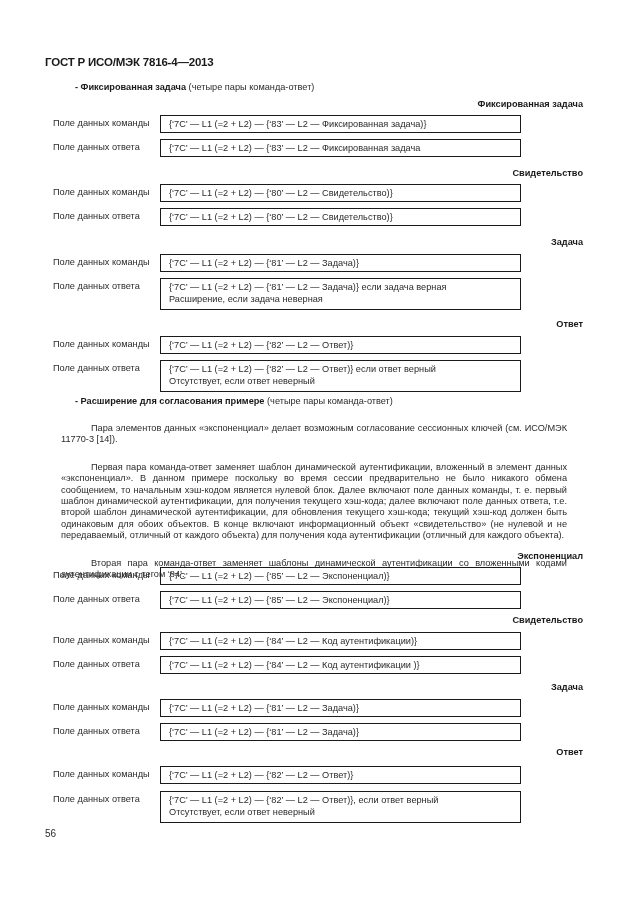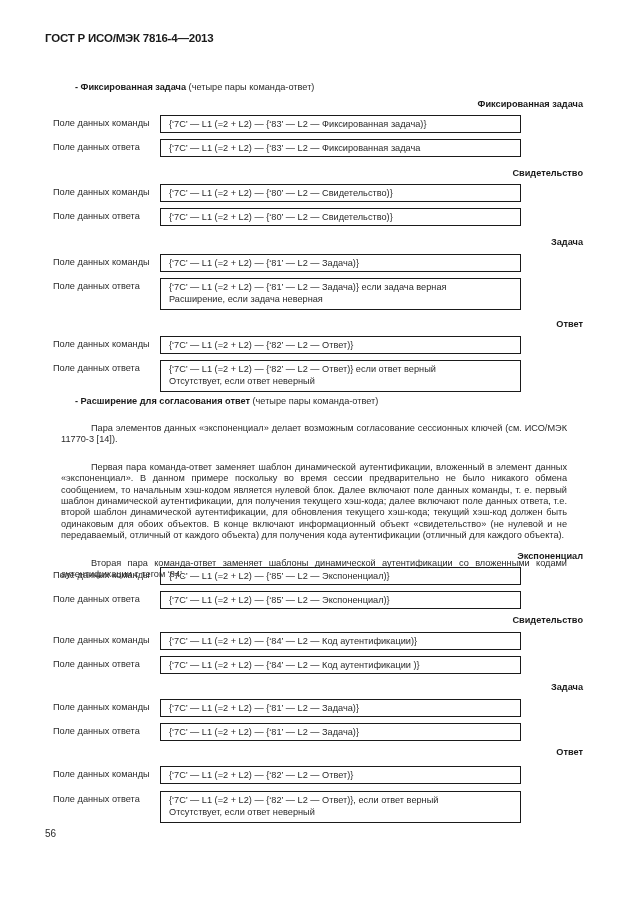--- a/index.html
+++ b/index.html
@@ -1,19 +1,19 @@
 <!DOCTYPE html>
 <html><head>
   <meta charset="utf-8">
   <style>
     html, body { margin: 0; padding: 0; background: #ffffff; }
     body { width: 630px; height: 913px; position: relative; overflow: hidden;
       font-family: "Liberation Sans", sans-serif; color: #2a2a2a; }
     .abs { position: absolute; }
-    .doc-header { left: 45px; top: 32px; font-size: 11.5px; font-weight: bold; color: #1a1a1a; letter-spacing: -0.2px; }
+    .doc-header { left: 45px; top: 56px; font-size: 11.5px; font-weight: bold; color: #1a1a1a; letter-spacing: -0.2px; }
     .item-head { font-size: 9.2px; white-space: nowrap; }
     .item-head b { font-weight: bold; color: #1a1a1a; }
     .section-title { left: 160px; width: 423px; text-align: right; font-size: 9.2px; font-weight: bold; color: #1a1a1a; }
     .row-label { left: 45px; font-size: 9.2px; color: #2a2a2a; white-space: nowrap; padding-left: 8px; }
     .box { left: 160px; width: 361px; border: 1px solid #1a1a1a; box-sizing: border-box;
       font-size: 9.2px; padding: 2px 0 0 8px; line-height: 12px; color: #2a2a2a; }
     .box.single { height: 18px; }
     .box.double { height: 32px; }
     .box div { white-space: nowrap; }
     .para { left: 45px; width: 538px; font-size: 9.2px; line-height: 11.4px; text-align: justify; color: #2a2a2a; }
@@ -65,21 +65,21 @@
 <div class="abs box single" style="top:336px;">
     <div>{‘7C’ — L1 (=2 + L2) — {‘82’ — L2 — Ответ)}</div>
   </div>
 <div class="abs row-label" style="top:363px;">Поле данных ответа</div>
 <div class="abs box double" style="top:360px;">
   <div>{‘7C’ — L1 (=2 + L2) — {‘82’ — L2 — Ответ)} если ответ верный</div>
   <div>Отсутствует, если ответ неверный</div>
 </div>
 
 <div class="abs item-head" style="left:75px; top:396px;">
-  <b>- Расширение для согласования ответ</b><span> (четыре пары команда-ответ)</span>
+  <b>- Расширение для согласования примере</b><span> (четыре пары команда-ответ)</span>
 </div>
 
 <div class="abs para" style="top:407px;">
   <p>Пара элементов данных «экспоненциал» делает возможным согласование сессионных ключей (см. ИСО/МЭК 11770-3 [14]).</p>
   <p>Первая пара команда-ответ заменяет шаблон динамической аутентификации, вложенный в элемент данных «экспоненциал». В данном примере поскольку во время сессии предварительно не было никакого обмена сообщением, то начальным хэш-кодом является нулевой блок. Далее включают поле данных команды, т. е. первый шаблон динамической аутентификации, для получения текущего хэш-кода; далее включают поле данных ответа, т.е. второй шаблон динамической аутентификации, для обновления текущего хэш-кода; текущий хэш-код должен быть одинаковым для обоих объектов. В конце включают информационный объект «свидетельство» (не нулевой и не передаваемый, отличный от каждого объекта) для получения кода аутентификации (отличный для каждого объекта).</p>
   <p>Вторая пара команда-ответ заменяет шаблоны динамической аутентификации со вложенными кодами аутентификации с тегом ‘84’.</p>
 </div>
 
 <div class="abs section-title" style="top:551px;">Экспоненциал</div>
 <div class="abs row-label" style="top:570px;">Поле данных команды</div>

